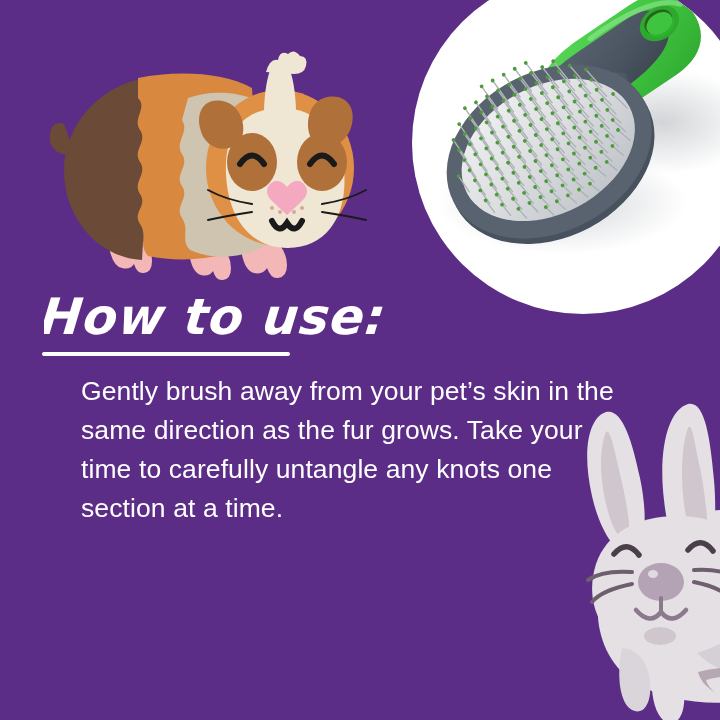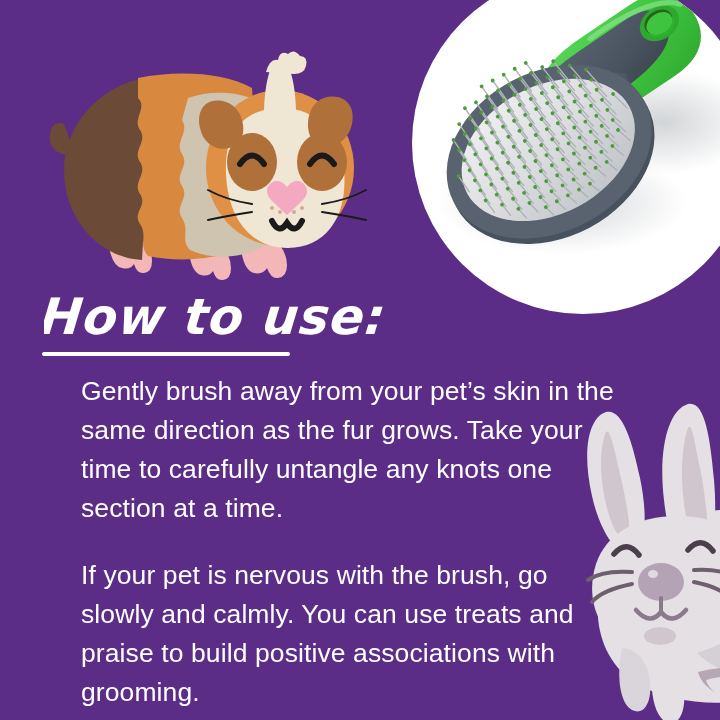--- a/index.html
+++ b/index.html
@@ -523,21 +523,20 @@
 
   <div class="heading">
     <svg viewBox="0 0 400 62" width="400" height="62" xmlns="http://www.w3.org/2000/svg">
       <text x="0" y="48" fill="#FFFFFF" font-family="'DejaVu Sans', sans-serif" font-size="50" font-weight="bold" font-style="italic" letter-spacing="1" transform="skewX(-6)">How to use:</text>
     </svg>
   </div>
   <div class="heading-rule"></div>
 
   <div class="copy">
     <p class="para-1">Gently brush away from your pet’s skin in the same direction as the fur grows. Take your time to carefully untangle any knots one section at a time.</p>
-    <p class="para-2">If your pet is nervous with the brush, go slowly and calmly. You can use treats and praise to build positive associations with grooming.</p>
   </div>
 
   <div class="rabbit">
     <svg viewBox="0 0 230 320" width="230" height="320" xmlns="http://www.w3.org/2000/svg">
 
       <path d="M66 150 C40 190 44 250 86 278 C130 306 210 304 230 282 L230 120
                C200 96 120 100 66 150 Z" fill="#E4E0E3"></path>
 
       <ellipse cx="192" cy="218" rx="54" ry="50" fill="#D5CFD6"></ellipse>
 

